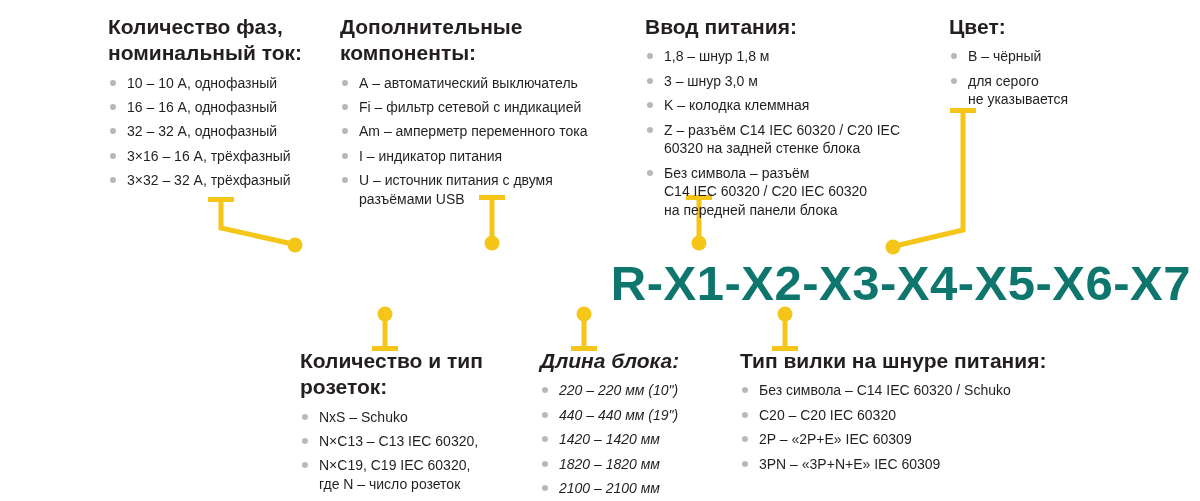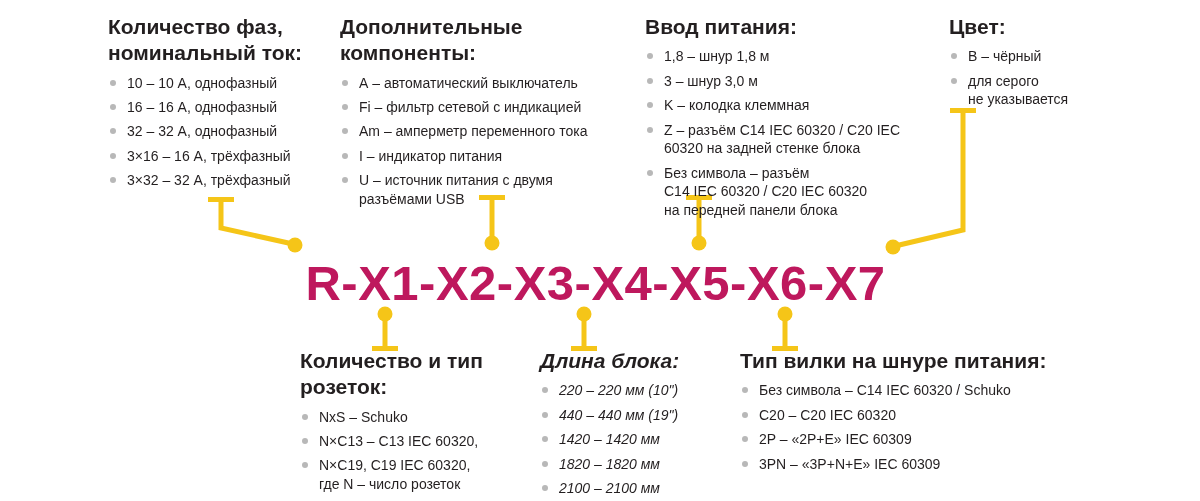--- a/index.html
+++ b/index.html
@@ -59,25 +59,25 @@
     width: 6px;
     height: 6px;
     border-radius: 50%;
     background: #b8b8b8;
   }
   .formula {
     position: absolute;
     left: 0;
     top: 255px;
     width: 1191px;
-    text-align: center;
+    text-align: right;
     font-size: 49px;
     font-weight: bold;
     letter-spacing: 0.5px;
-    color: #be185d;
+    color: #0f766e;
     font-family: "Liberation Sans", sans-serif;
   }
 
   
   #blk-phases      { left: 108px; top: 14px;  width: 225px; }
   #blk-extra       { left: 340px; top: 14px;  width: 300px; }
   #blk-power-in    { left: 645px; top: 14px;  width: 290px; }
   #blk-color       { left: 925px; top: 14px;  width: 180px; margin-left: 24px; }
   #blk-sockets     { left: 300px; top: 348px; width: 225px; }
   #blk-length      { left: 540px; top: 348px; width: 200px; font-style: italic; }

